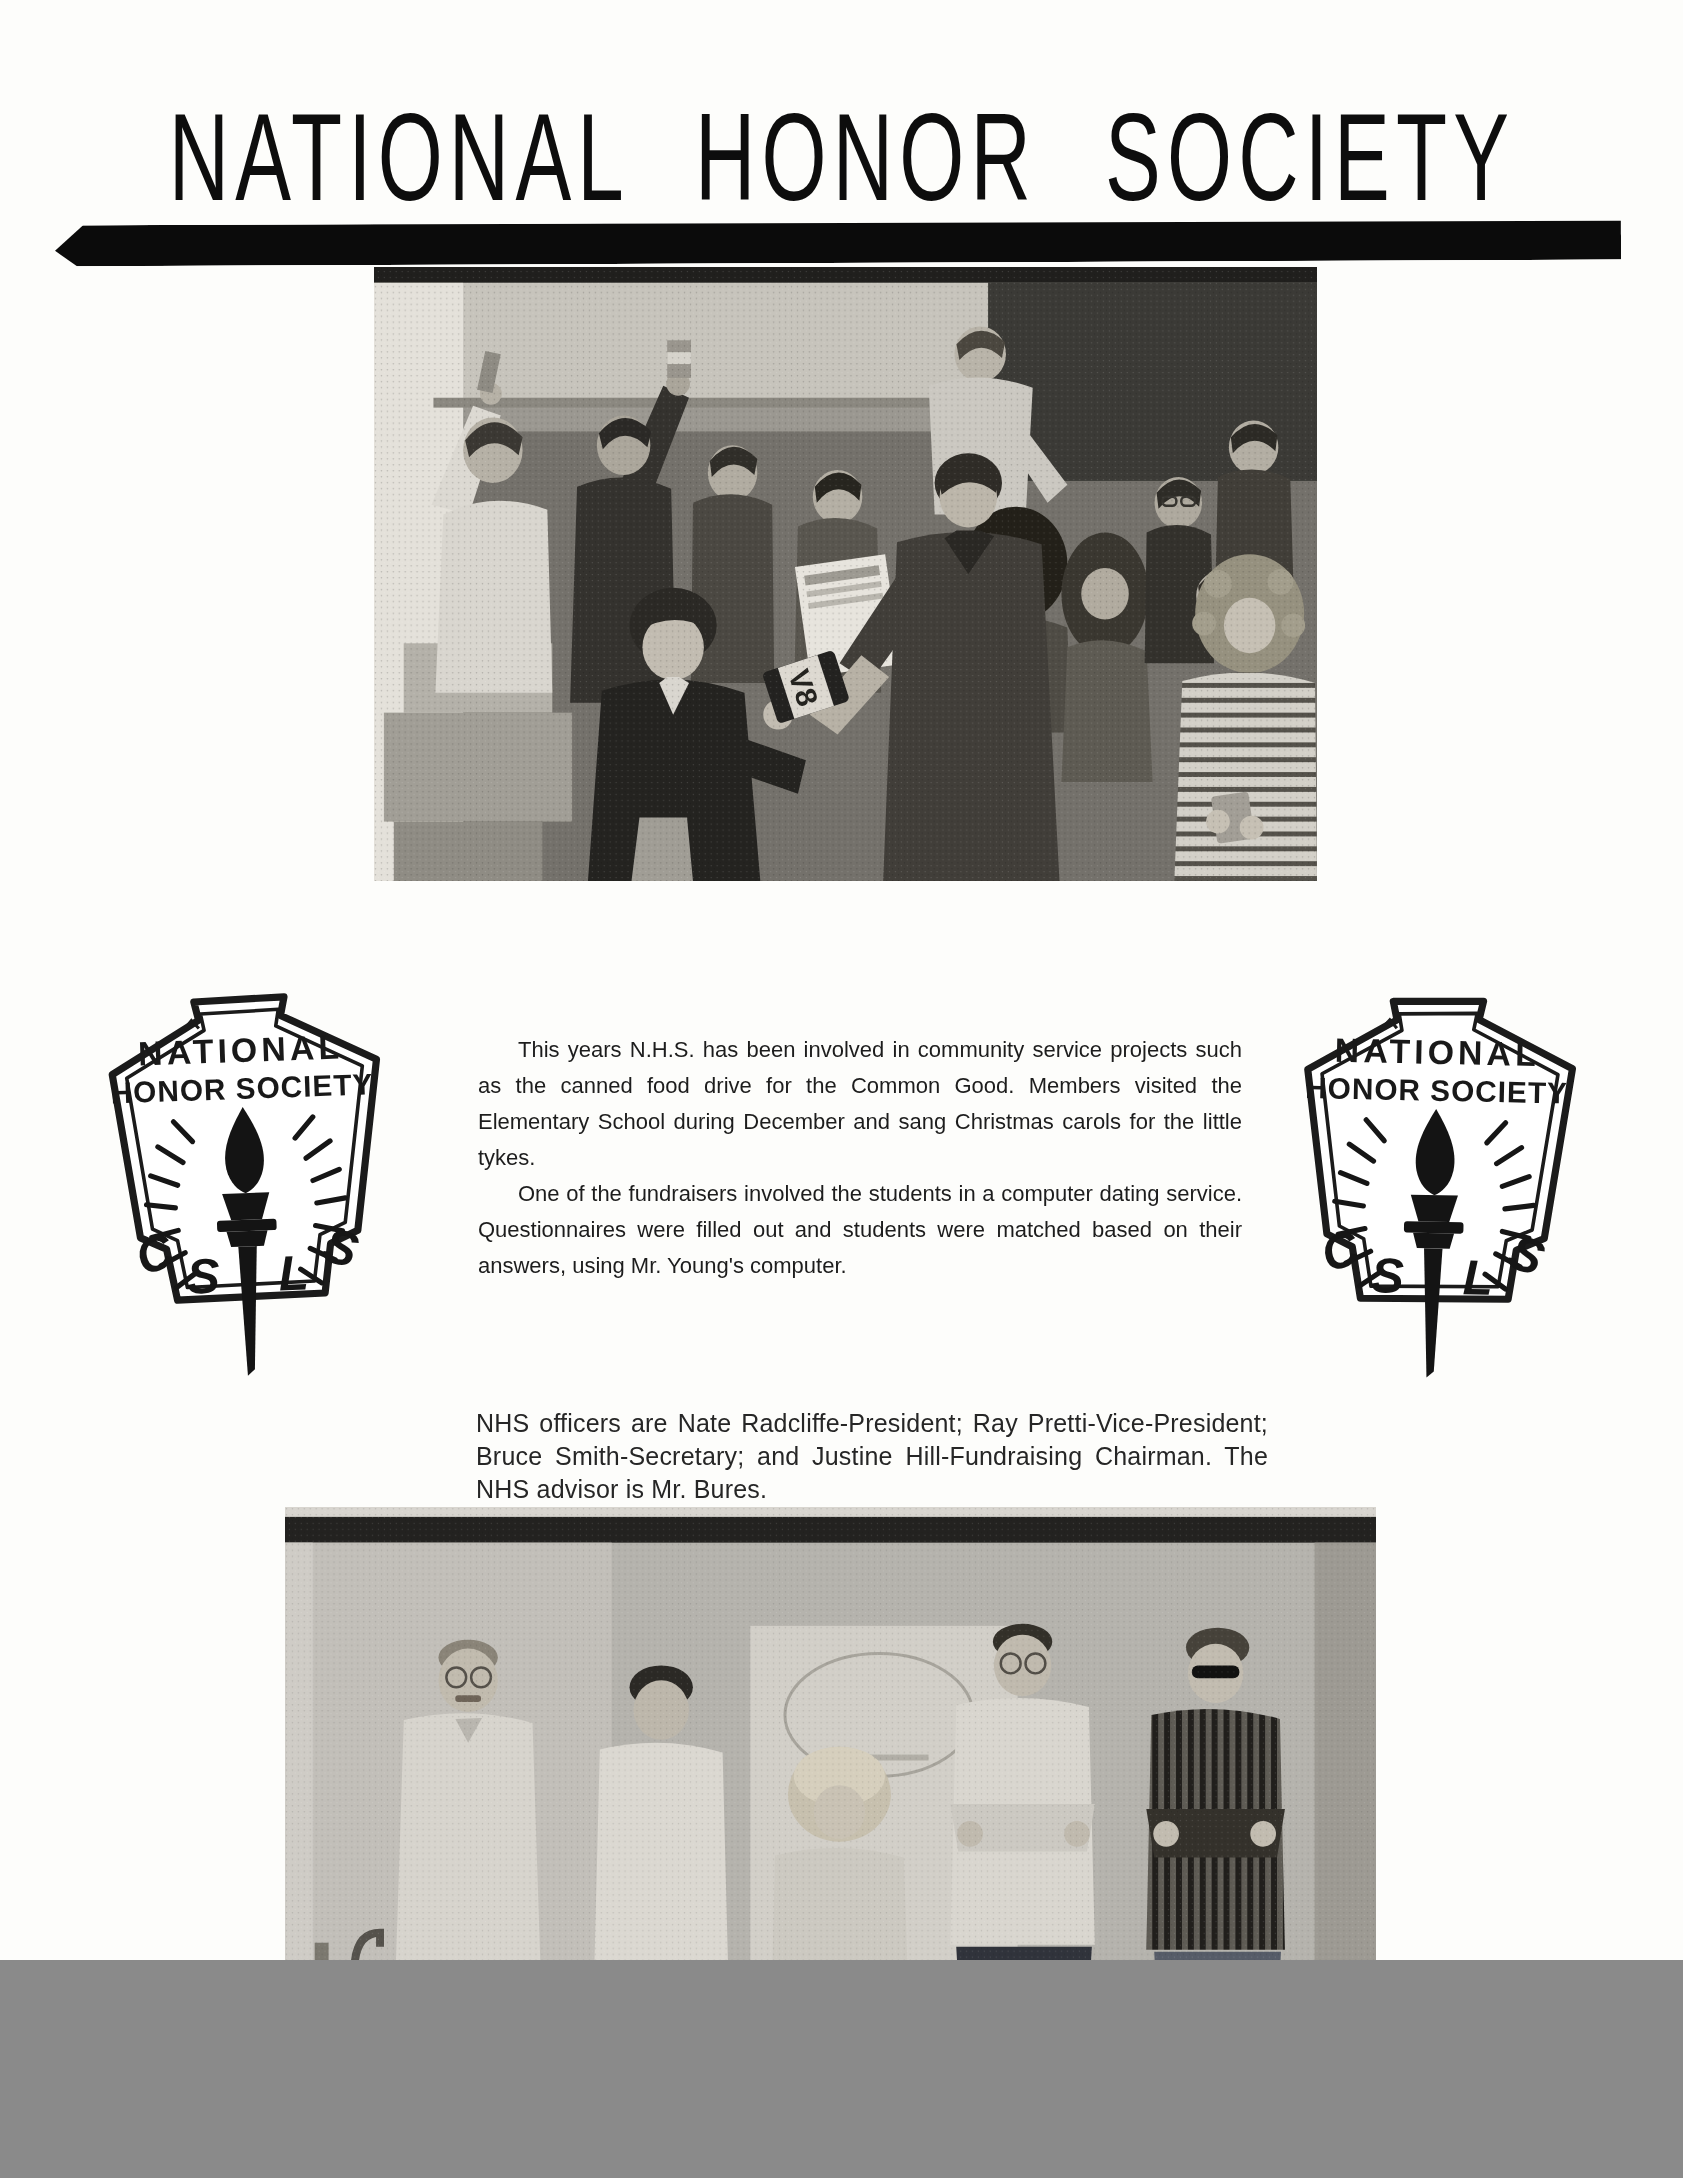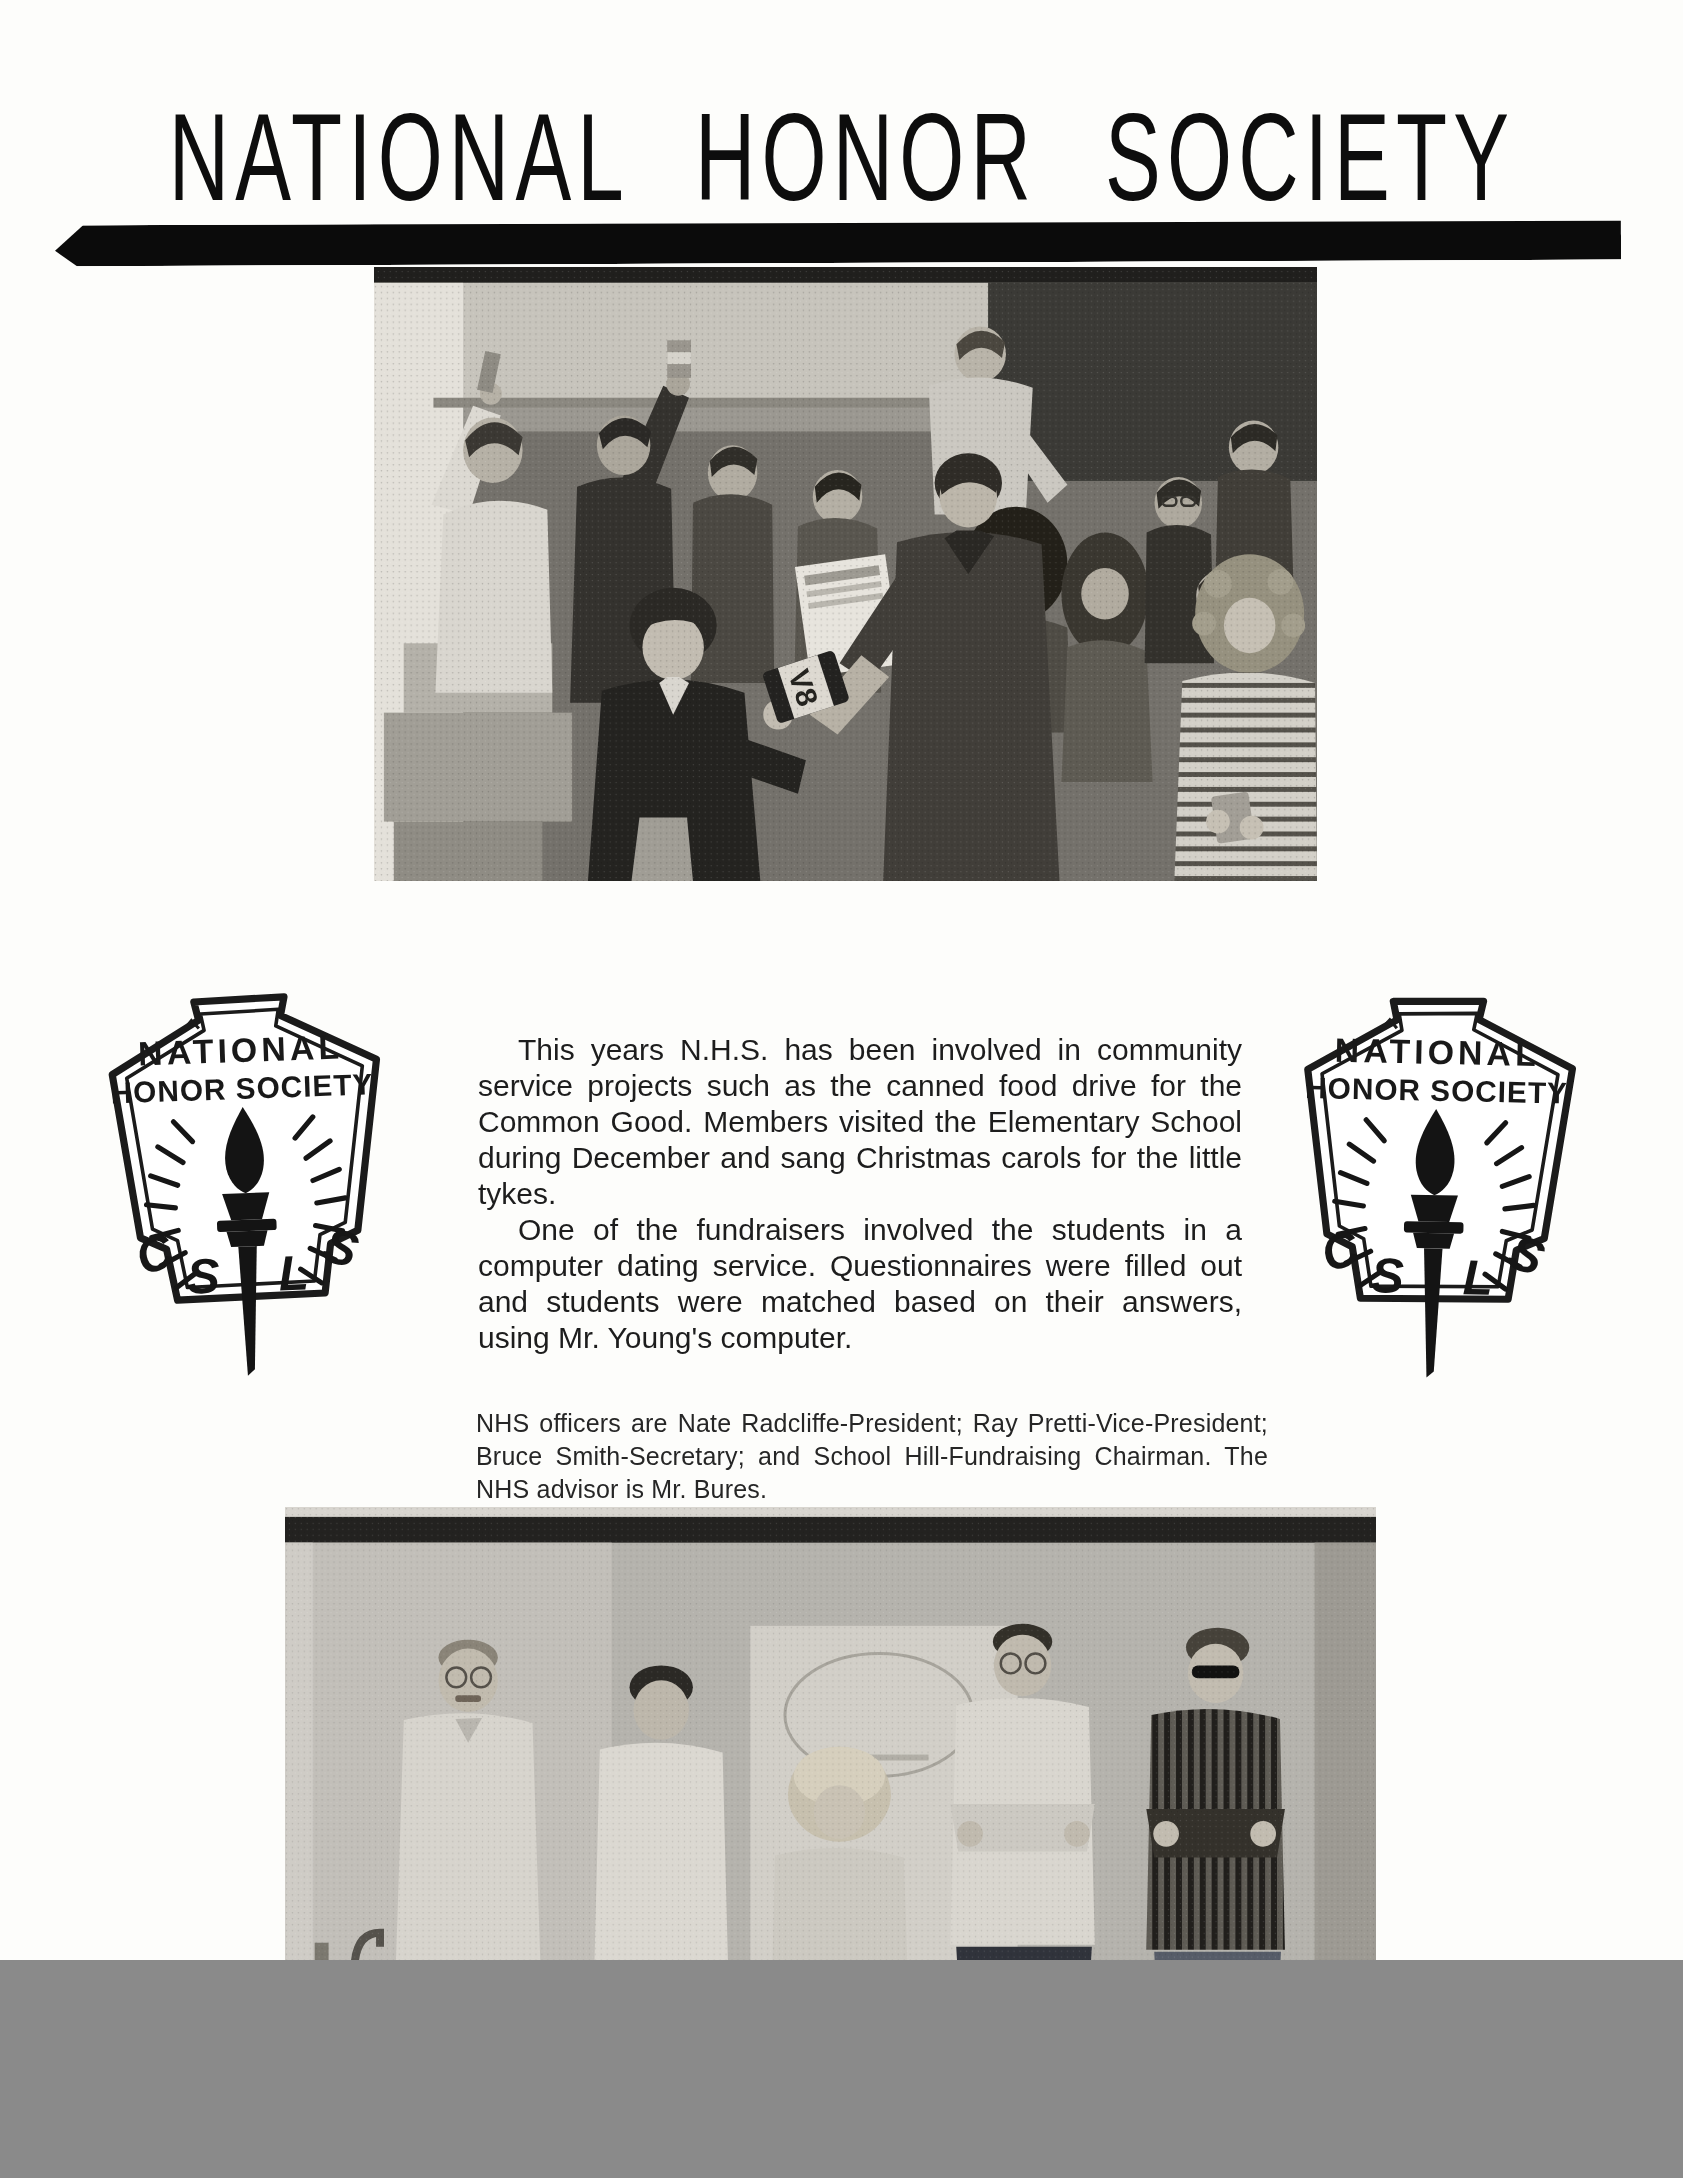--- a/index.html
+++ b/index.html
@@ -22,21 +22,21 @@
   .photo{position:absolute;margin:0;}
   .photo svg{display:block;width:100%;height:100%;}
   .photo-top{left:374px;top:267px;width:943px;height:614px;}
   .photo-bottom{left:285px;top:1507px;width:1091px;height:610px;}
   
   .caption{position:absolute;font-size:25px;line-height:33px;color:#262626;letter-spacing:0.2px;}
   .caption-1{left:487px;top:909px;width:770px;}
   .caption-2{left:476px;top:1382px;width:792px;text-align:justify;}
   .article{
     position:absolute;left:478px;top:1032px;width:764px;
-    font-size:30px;line-height:36px;color:#1d1d1d;text-align:justify;
+    font-size:22px;line-height:36px;color:#1d1d1d;text-align:justify;
   }
   .article p{margin:0;text-indent:40px;}
   
   .emblem{position:absolute;}
   .emblem svg{display:block;width:100%;height:100%;}
   .emblem-left{left:91px;top:988px;width:309px;height:400px;transform:rotate(-2deg);}
   .emblem-right{left:1277px;top:990px;width:315px;height:400px;transform:rotate(1.2deg);}
   .em-t1{font-family:"Liberation Sans",sans-serif;font-weight:700;font-size:33px;letter-spacing:4px;fill:#191919;}
   .em-t2{font-family:"Liberation Sans",sans-serif;font-weight:700;font-size:29px;letter-spacing:1px;fill:#191919;}
   .em-tl{font-family:"Liberation Sans",sans-serif;font-style:italic;font-weight:700;font-size:48px;fill:#161616;}
@@ -260,21 +260,21 @@
       <text x="194" y="296" class="em-tl" text-anchor="middle">L</text>
       <text x="236" y="272" class="em-tl" text-anchor="middle" transform="rotate(18 236 272)">S</text>
     </svg>
   </div>
 
   <div class="article">
     <p>This years N.H.S. has been involved in community service projects such as the canned food drive for the Common Good. Members visited the Elementary School during December and sang Christmas carols for the little tykes.</p>
     <p>One of the fundraisers involved the students in a computer dating service. Questionnaires were filled out and students were matched based on their answers, using Mr. Young's computer.</p>
   </div>
 
-  <p class="caption caption-2">NHS officers are Nate Radcliffe-President; Ray Pretti-Vice-President; Bruce Smith-Secretary; and School Hill-Fundraising Chairman. The NHS advisor is Mr. Bures.</p>
+  <p class="caption caption-2">NHS officers are Nate Radcliffe-President; Ray Pretti-Vice-President; Bruce Smith-Secretary; and Justine Hill-Fundraising Chairman. The NHS advisor is Mr. Bures.</p>
 
   <figure class="photo photo-bottom">
     <svg viewBox="0 0 1102 616" preserveAspectRatio="none">
       <defs>
         <pattern id="grainB" width="6" height="6" patternUnits="userSpaceOnUse">
           <circle cx="1.5" cy="1.8" r="0.8" fill="rgba(10,10,10,0.13)"></circle>
           <circle cx="4.4" cy="4.6" r="0.7" fill="rgba(255,255,255,0.14)"></circle>
         </pattern>
         <pattern id="shirtStripes" width="12" height="12" patternUnits="userSpaceOnUse">
           <rect width="12" height="12" fill="#5f5c55"></rect>

